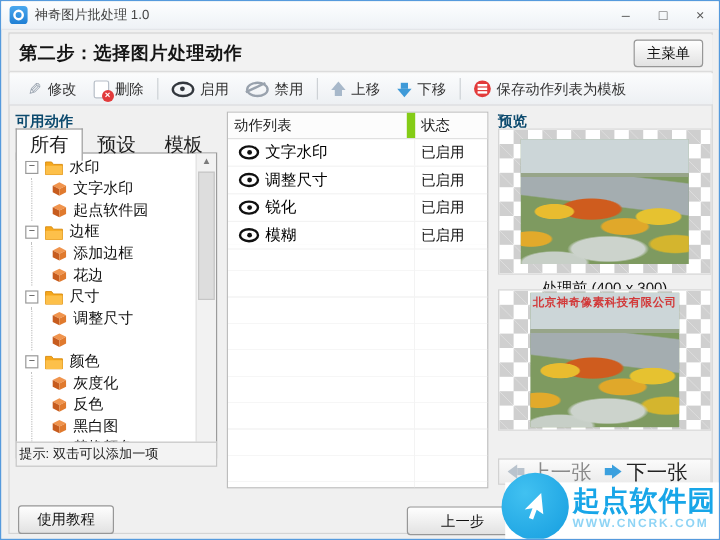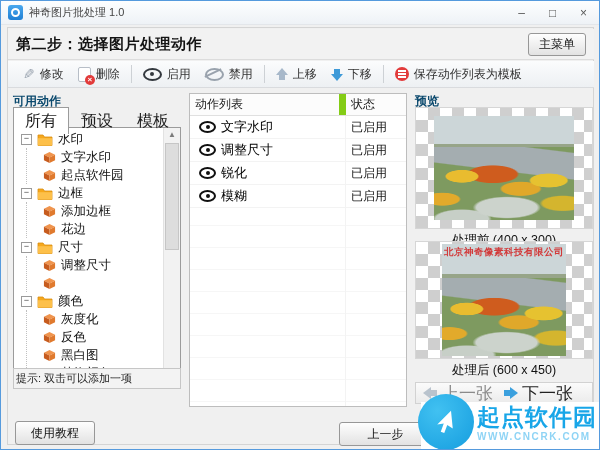--- a/index.html
+++ b/index.html
@@ -393,21 +393,20 @@
   <div class="caption cap-preview">预览</div>
   <div class="pbox pbox1">
     <div class="photo photo1"></div>
   </div>
   <div class="plabel plabel1">处理前 (400 x 300)</div>
   <div class="pbox pbox2">
     <div class="photo photo2">
       <div class="photo-wm">北京神奇像素科技有限公司</div>
     </div>
   </div>
-  <div class="plabel plabel2">处理后 (600 x 450)</div>
   <div class="nav">
     <span class="navitem nav-prev">
       <span class="harr harr-l"></span>
       <span>上一张</span>
     </span>
     <span class="navitem nav-next">
       <span class="harr harr-r"></span>
       <span>下一张</span>
     </span>
   </div>

